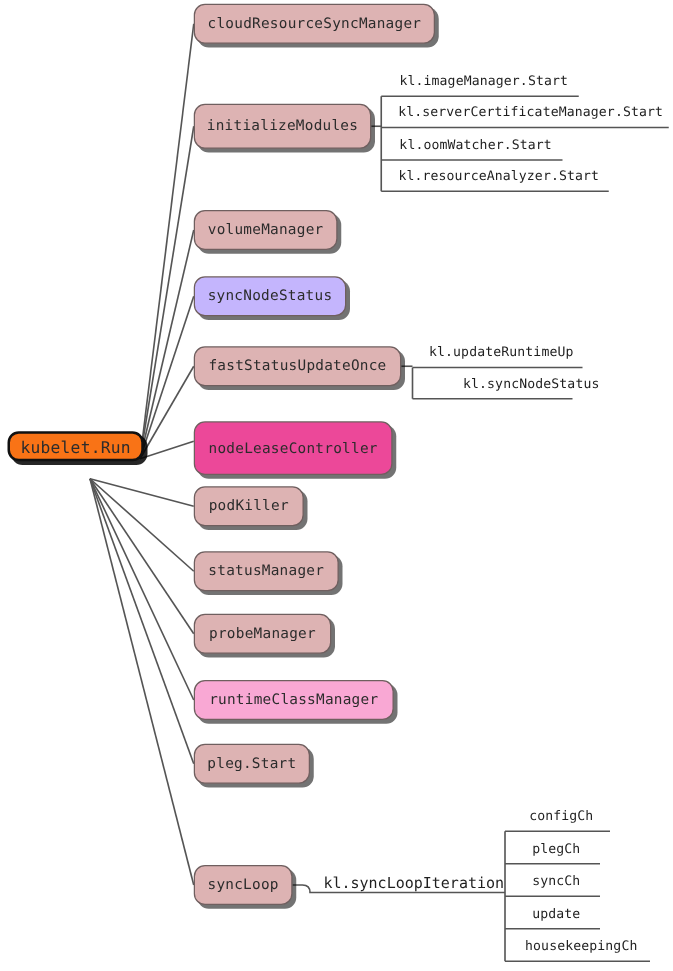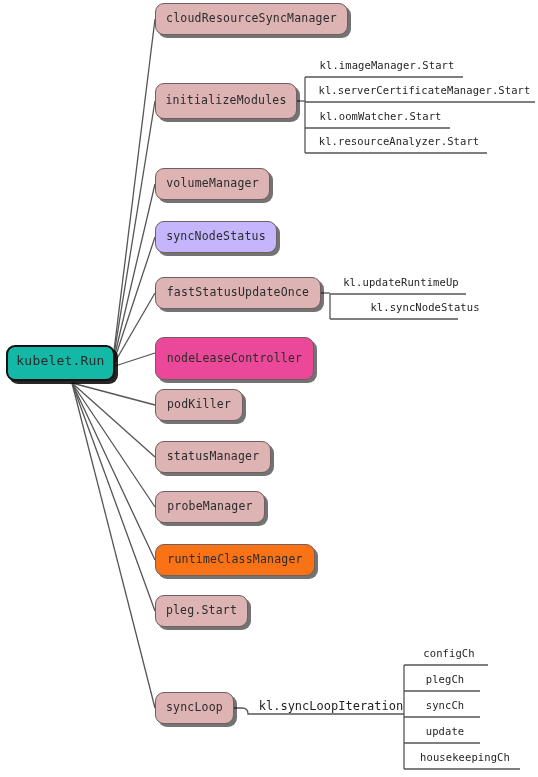--- a/index.html
+++ b/index.html
@@ -116,21 +116,21 @@
         <path d="M234,708 h8 q6,0 6,6 v0 q0,0 6,0 H404"></path>
         <line x1="404" y1="665" x2="404" y2="769"></line>
         <path d="M404,665 H488"></path>
         <path d="M404,691 H480"></path>
         <path d="M404,717 H480"></path>
         <path d="M404,743 H480"></path>
         <path d="M404,769 H520"></path>
       </g>
   </svg>
   <div id="node-layer">
-      <div class="node root" style="left: 6px; top: 345px; width: 109px; height: 36px; background: #14b8a6; border-color: rgb(17, 17, 17);">
+      <div class="node root" style="left: 6px; top: 345px; width: 109px; height: 24px; background: #f97316; border-color: rgb(17, 17, 17); align-items: flex-end;">
         <span style="display: block; width: 100%;">kubelet.Run</span>
       </div>
       <div class="node" style="left: 155px; top: 3px; width: 193px; height: 32px; background: rgb(221, 179, 179); border-color: rgb(111, 95, 95);">
         <span>cloudResourceSyncManager</span>
       </div>
       <div class="node" style="left: 155px; top: 83px; width: 142px; height: 36px; background: rgb(221, 179, 179); border-color: rgb(111, 95, 95);">
         <span>initializeModules</span>
       </div>
       <div class="leaf" style="left: 311px; top: 60px; width: 152px; height: 17px;">
         <span>kl.imageManager.Start</span>
@@ -164,21 +164,21 @@
       </div>
       <div class="node" style="left: 155px; top: 389px; width: 88px; height: 32px; background: rgb(221, 179, 179); border-color: rgb(111, 95, 95);">
         <span>podKiller</span>
       </div>
       <div class="node" style="left: 155px; top: 441px; width: 116px; height: 32px; background: rgb(221, 179, 179); border-color: rgb(111, 95, 95);">
         <span>statusManager</span>
       </div>
       <div class="node" style="left: 155px; top: 491px; width: 110px; height: 32px; background: rgb(221, 179, 179); border-color: rgb(111, 95, 95);">
         <span>probeManager</span>
       </div>
-      <div class="node" style="left: 155px; top: 544px; width: 160px; height: 32px; background: #f97316; border-color: rgb(111, 95, 95);">
+      <div class="node" style="left: 155px; top: 544px; width: 160px; height: 32px; background: #f9a8d4; border-color: rgb(111, 95, 95);">
         <span>runtimeClassManager</span>
       </div>
       <div class="node" style="left: 155px; top: 595px; width: 93px; height: 32px; background: rgb(221, 179, 179); border-color: rgb(111, 95, 95);">
         <span>pleg.Start</span>
       </div>
       <div class="node" style="left: 155px; top: 692px; width: 79px; height: 32px; background: rgb(221, 179, 179); border-color: rgb(111, 95, 95);">
         <span>syncLoop</span>
       </div>
       <div class="edge-label" style="left: 258px; top: 698px; width: 146px; height: 16px;">kl.syncLoopIteration</div>
       <div class="leaf" style="left: 410px; top: 648px; width: 78px; height: 17px;">

